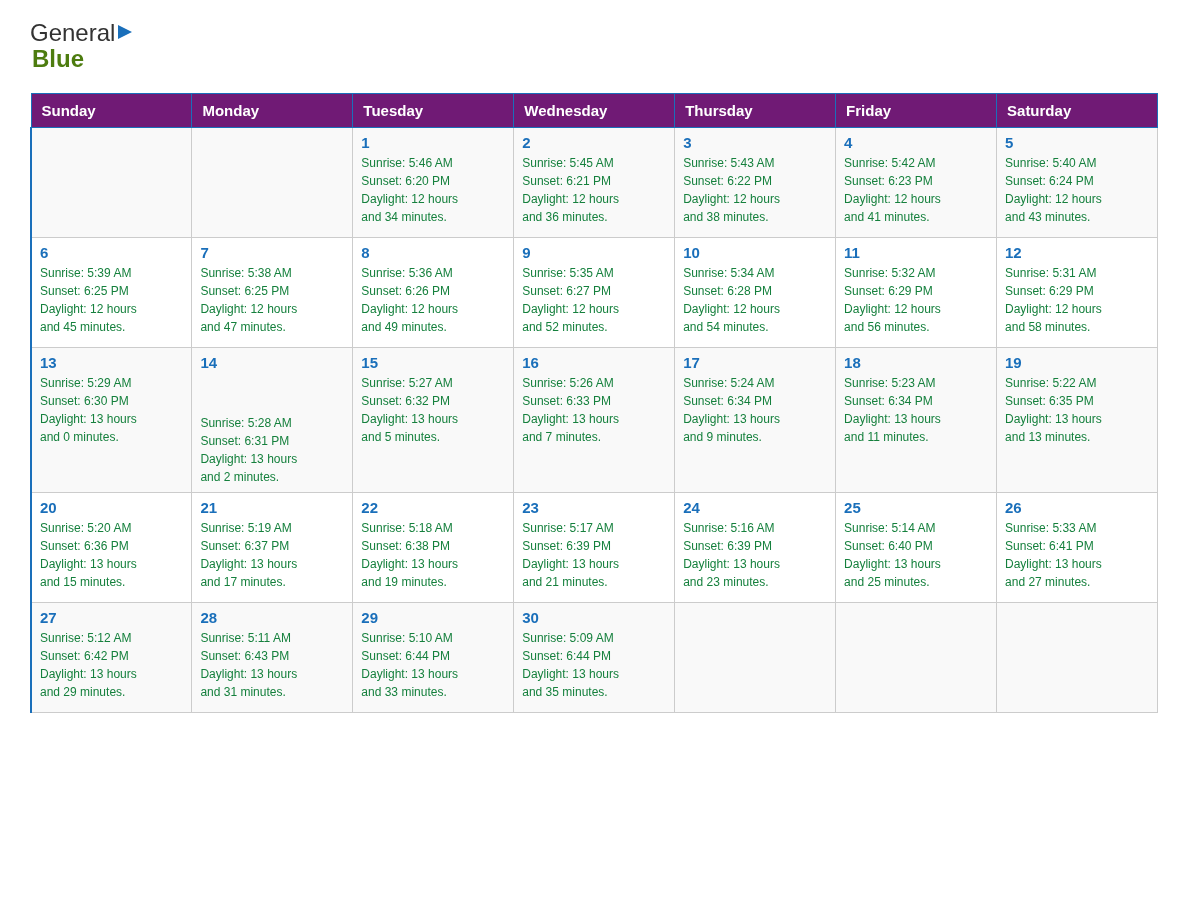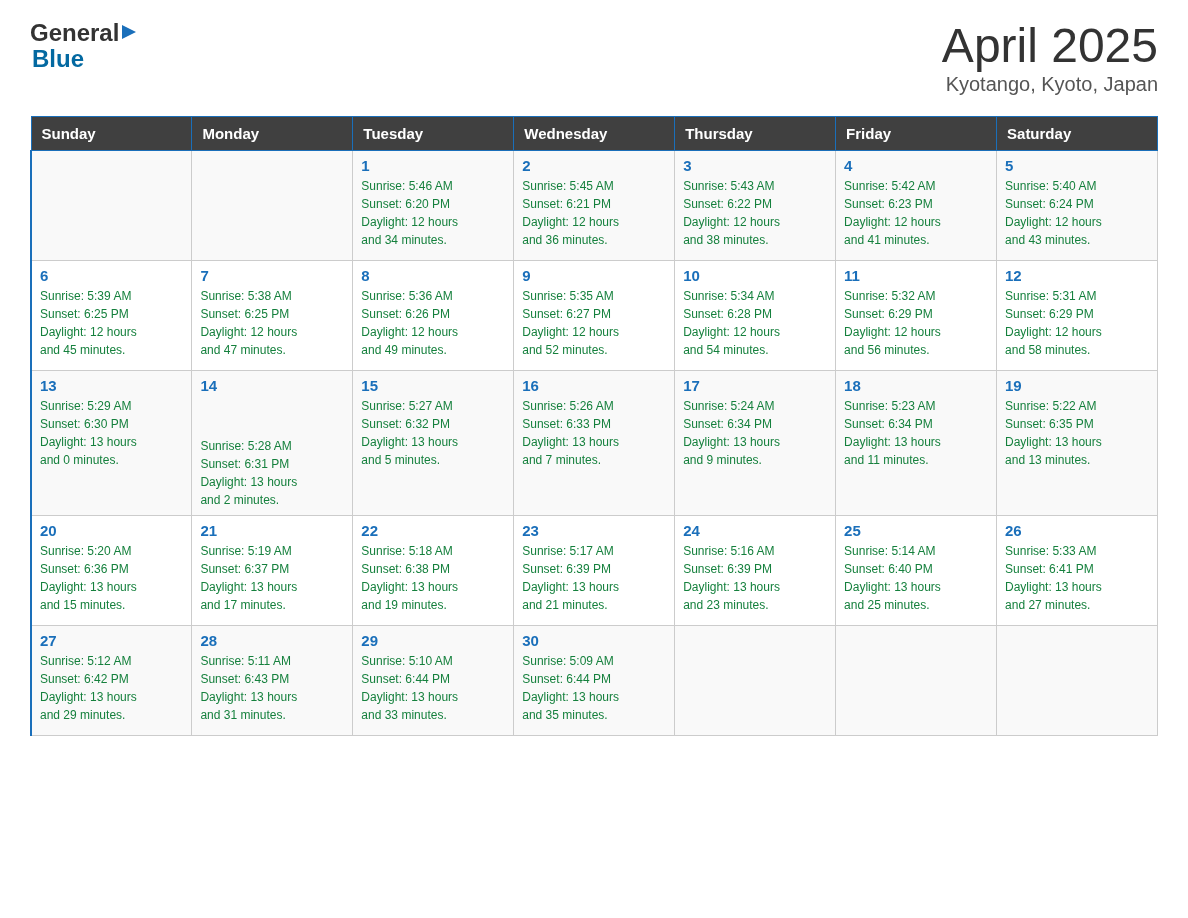--- a/index.html
+++ b/index.html
@@ -33,21 +33,21 @@
     .calendar-subtitle {
       font-size: 20px;
       color: #555;
     }
     table {
       width: 100%;
       border-collapse: collapse;
       table-layout: fixed;
     }
     thead tr th {
-      background-color: #404040;
+      background-color: #701a75;
       color: #fff;
       font-size: 15px;
       font-weight: bold;
       padding: 8px 10px;
       text-align: left;
       border: 1px solid #1a6fba;
     }
     tbody tr td {
       border: 1px solid #ccc;
       vertical-align: top;
@@ -81,33 +81,29 @@
       border-left: 2px solid #1a6fba;
     }
   </style>
 </head>
 <body>
 
 <div class="header">
   <div class="logo">
     <div style="display:flex; flex-direction:column; align-items:flex-start; line-height:1.1;">
       <div style="display:flex; align-items:center;">
-        <span style="font-size:24px; font-weight:bold; color:#333;">General</span>
+        <span style="font-size:24px; font-weight:normal; color:#333;">General</span>
         <div style="display:inline-block; margin-left:3px; margin-top:2px;">
           <svg width="18" height="18" viewBox="0 0 18 18">
             <polygon points="0,2 14,9 0,16" fill="#1a6fba"></polygon>
           </svg>
         </div>
       </div>
-      <span style="font-size:24px; font-weight:bold; color:#0369a1; margin-left:2px;">Blue</span>
+      <span style="font-size:24px; font-weight:bold; color:#4d7c0f; margin-left:2px;">Blue</span>
     </div>
-  </div>
-  <div class="title-block">
-    <div class="calendar-title">April 2025</div>
-    <div class="calendar-subtitle">Kyotango, Kyoto, Japan</div>
   </div>
 </div>
 
 <table>
   <thead>
     <tr>
     <th>Sunday</th>
         <th>Monday</th>
         <th>Tuesday</th>
         <th>Wednesday</th>

